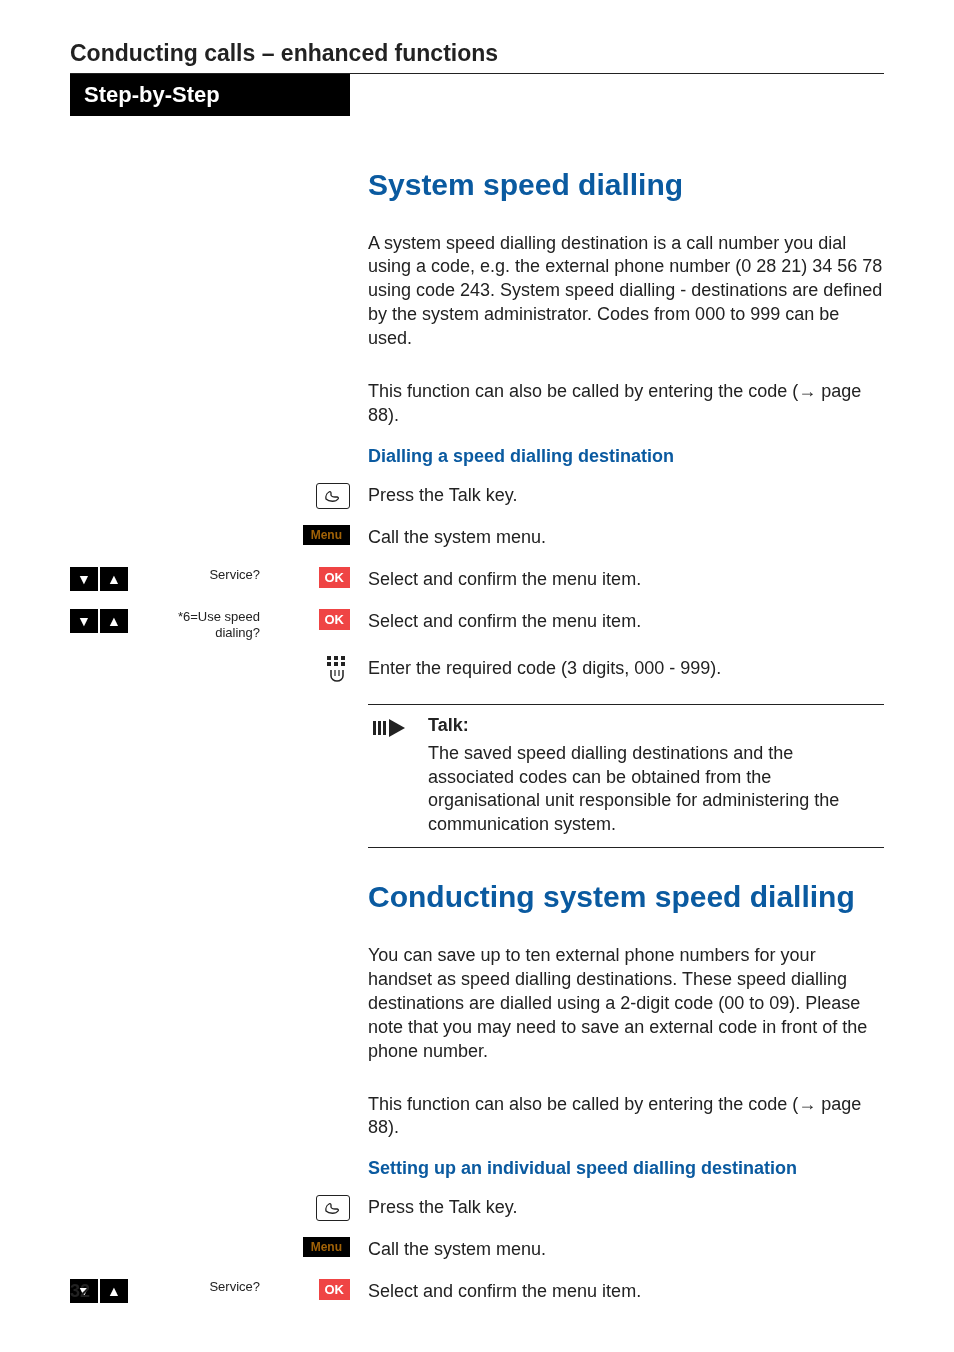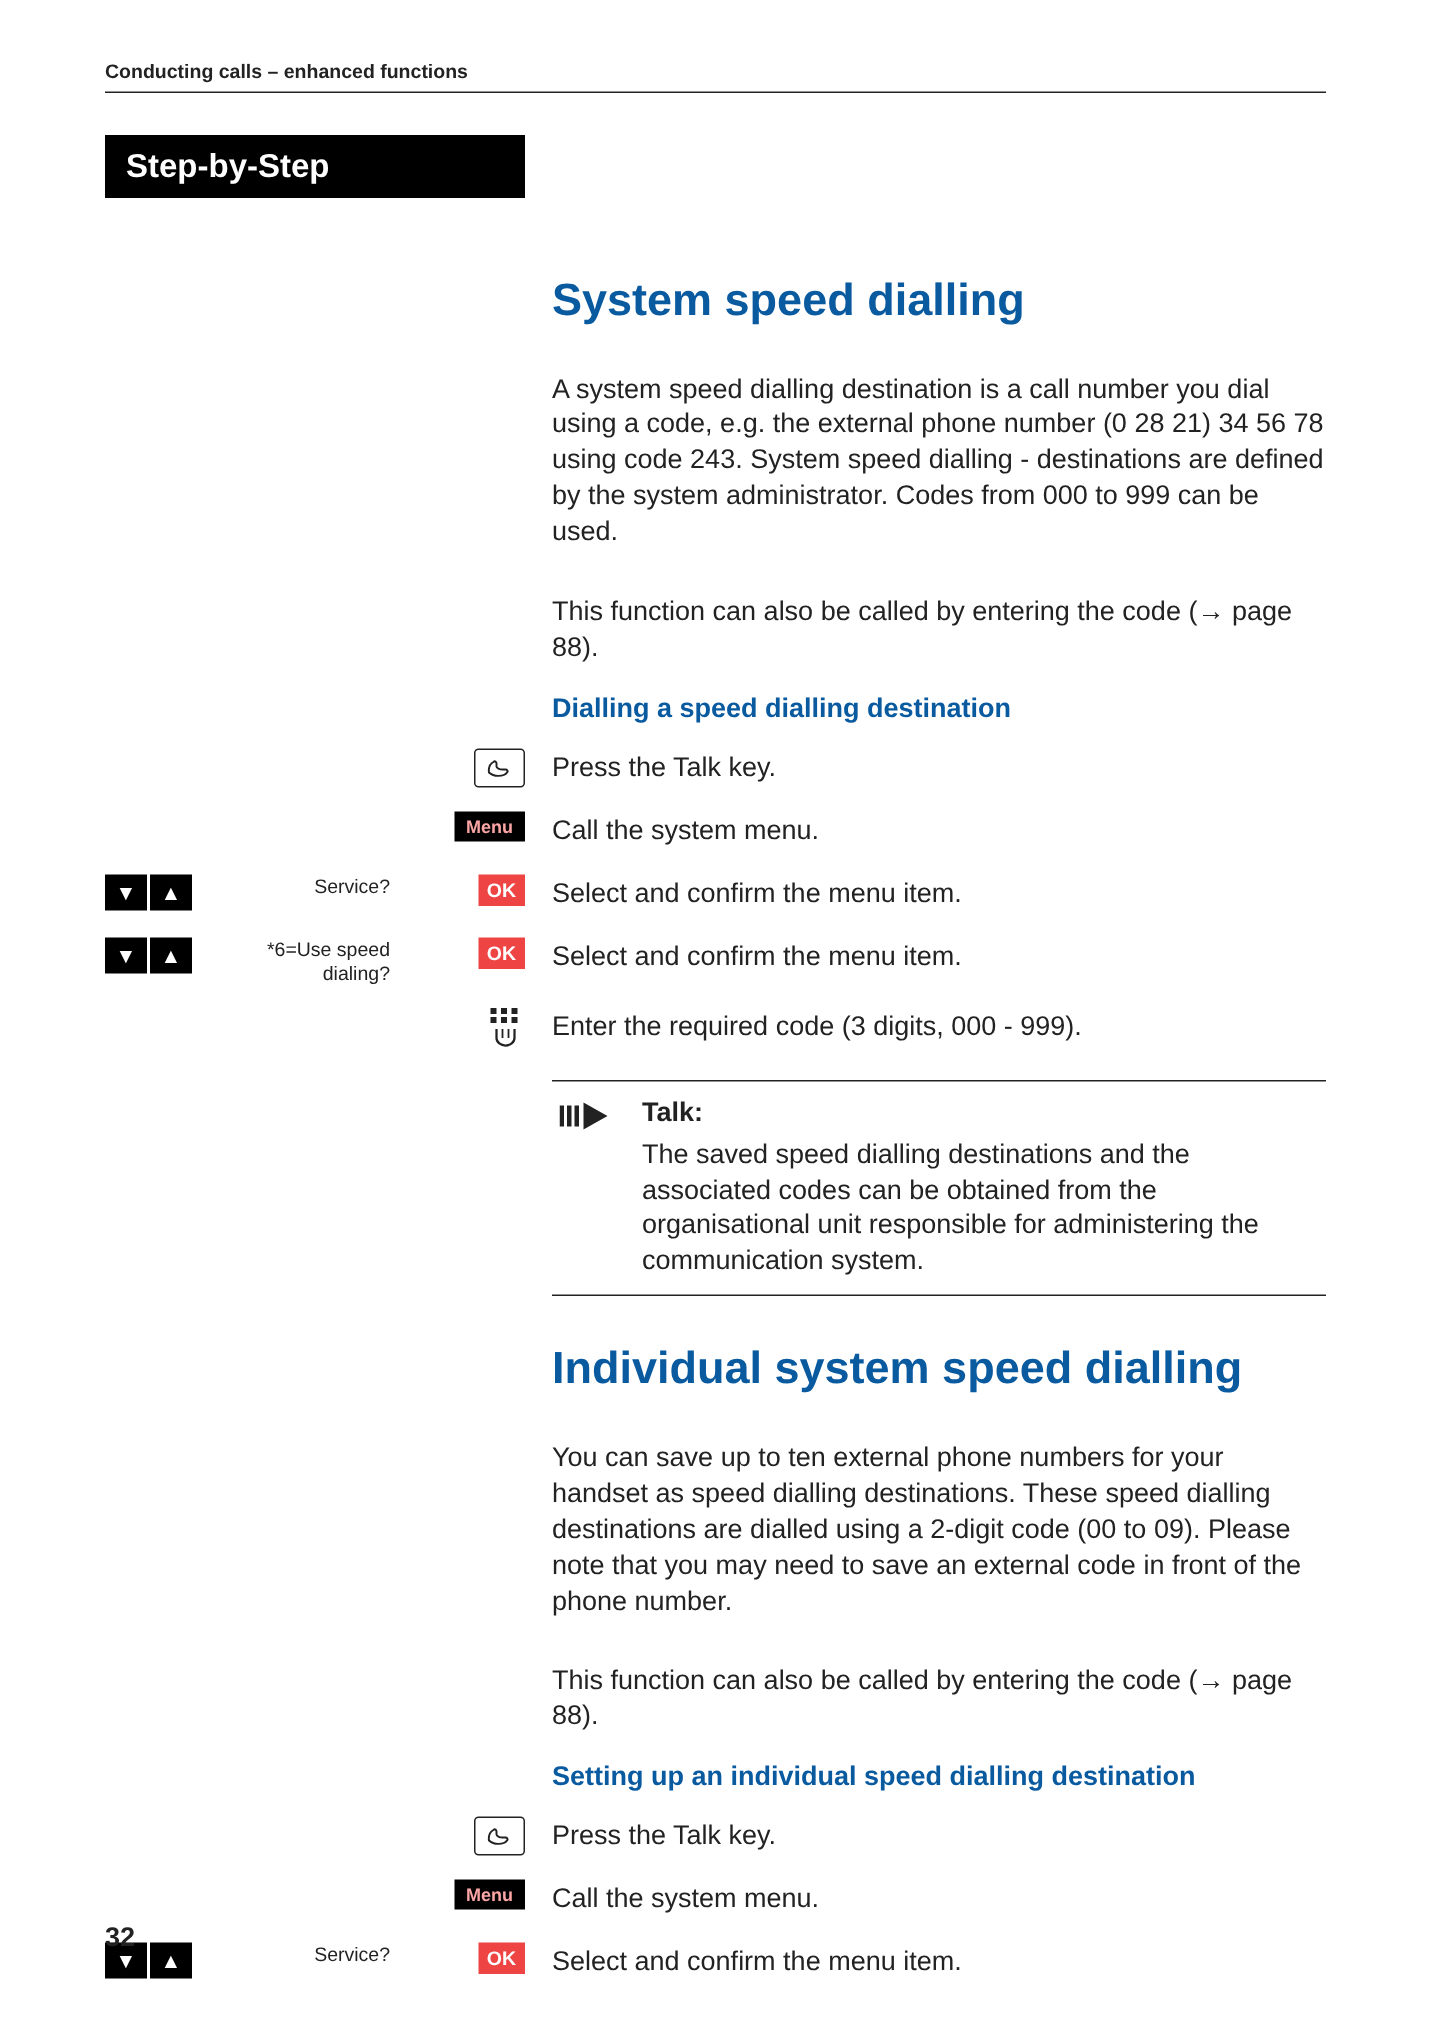--- a/index.html
+++ b/index.html
@@ -1,34 +1,34 @@
 <!DOCTYPE html>
 <html><head>
 <meta charset="utf-8">
 <style>
   * { box-sizing: border-box; margin: 0; padding: 0; }
   html, body { width: 954px; height: 1352px; background: #fff; font-family: Arial, Helvetica, sans-serif; color: #222; }
   .page { position: relative; width: 954px; height: 1352px; padding: 40px 70px 0 70px; }
-  .running-head { font-weight: 700; font-size: 13px; color: #222; padding-bottom: 6px; border-bottom: 1.5px solid #222; margin-bottom: 28px; }
+  .running-head { font-weight: 700; font-size: 23px; color: #222; padding-bottom: 6px; border-bottom: 1.5px solid #222; }
   .columns { display: flex; }
   .leftcol { width: 280px; flex: 0 0 280px; }
   .rightcol { flex: 1; padding-left: 18px; }
   .step-banner { background: #000000; color: #fff; font-weight: 700; font-size: 22px; padding: 8px 14px; margin-bottom: 20px; }
   h1.section { color: #0a5aa0; font-weight: 700; font-size: 30px; margin-top: 32px; margin-bottom: 22px; line-height: 1.15; }
   p.body { font-size: 18px; line-height: 1.33; margin-bottom: 14px; font-weight: 400; margin-top: 29px; }
   h2.sub { color: #0a5aa0; font-weight: 700; font-size: 18px; margin-top: 18px; margin-bottom: 16px; }
   .step-line { display: flex; align-items: flex-start; margin-bottom: 14px; min-height: 28px; }
   .left-controls { width: 280px; flex: 0 0 280px; display: flex; align-items: flex-start; justify-content: flex-end; gap: 6px; }
   .right-text { flex: 1; padding-left: 18px; font-size: 18px; line-height: 1.33; padding-top: 1px; }
   .arrow-btn { width: 28px; height: 24px; background: #000; display: inline-flex; align-items: center; justify-content: center; color: #fff; font-size: 14px; font-weight: 700; }
   .arrow-group { display: inline-flex; gap: 2px; }
   .display-text { font-size: 13px; line-height: 1.25; padding: 0 4px; width: 130px; text-align: right; }
   .display-wrap { display: inline-flex; align-items: flex-start; flex: 1; }
   .ok-btn { background: #ef4444; color: #fff; font-weight: 700; font-size: 13px; padding: 3px 6px; display: inline-block; }
-  .menu-btn { background: #000; color: #fca5a5; font-weight: 700; font-size: 12px; padding: 3px 8px; display: inline-block; }
+  .menu-btn { background: #000; color: #a16207; font-weight: 700; font-size: 12px; padding: 3px 8px; display: inline-block; }
   .talk-icon { width: 34px; height: 26px; border: 1.5px solid #222; border-radius: 3px; display: inline-flex; align-items: center; justify-content: center; font-size: 16px; }
   .keypad-icon { width: 26px; height: 26px; display: inline-flex; align-items: center; justify-content: center; }
   .note-box { margin-top: 20px; margin-bottom: 8px; }
   .note-hr { border: none; border-top: 1.5px solid #222; margin: 0; }
   .note-inner { display: flex; padding: 10px 2px; gap: 18px; }
   .note-icon { width: 40px; flex: 0 0 40px; display: flex; align-items: flex-start; justify-content: center; padding-top: 2px; }
   .note-text { flex: 1; }
   .note-title { font-weight: 700; font-size: 18px; margin-bottom: 6px; }
   .note-body { font-size: 18px; line-height: 1.33; }
   .page-num { position: absolute; bottom: 50px; left: 70px; font-weight: 700; font-size: 18px; }
@@ -139,21 +139,21 @@
         <div class="note-text">
           <div class="note-title">Talk:</div>
           <div class="note-body">The saved speed dialling destinations and the associated codes can be obtained from the organisational unit responsible for administering the communication system.</div>
         </div>
       </div>
       <hr class="note-hr">
     </div>
   </div>
 
   <div style="margin-left:298px;">
-    <h1 class="section">Individual system speed dialling</h1>
+    <h1 class="section">Conducting system speed dialling</h1>
     <p class="body">You can save up to ten external phone numbers for your handset as speed dialling destinations. These speed dialling destinations are dialled using a 2-digit code (00 to 09). Please note that you may need to save an external code in front of the phone number.</p>
     <p class="body">
       <span>This function can also be called by entering the code (</span><span class="arrow-char">→ </span><span>page 88</span><span>).</span>
     </p>
     <h2 class="sub">Setting up an individual speed dialling destination</h2>
   </div>
 
   <div>
     <div class="step-line">
       <div class="left-controls">

